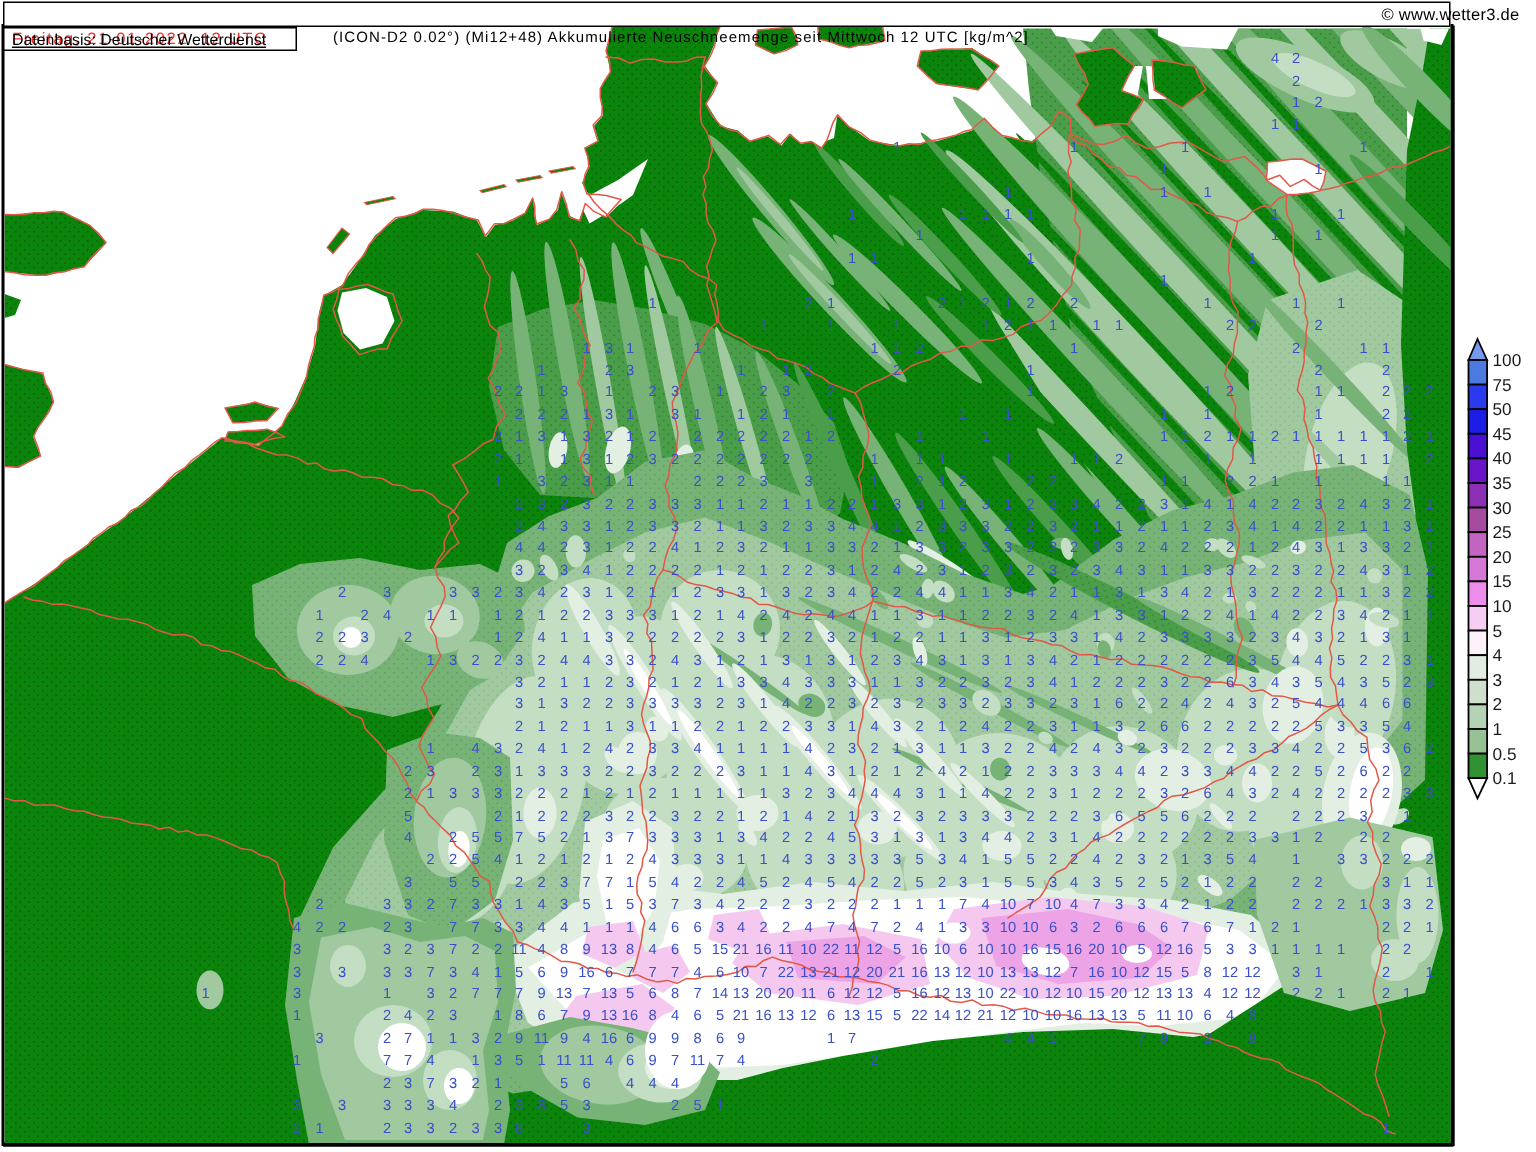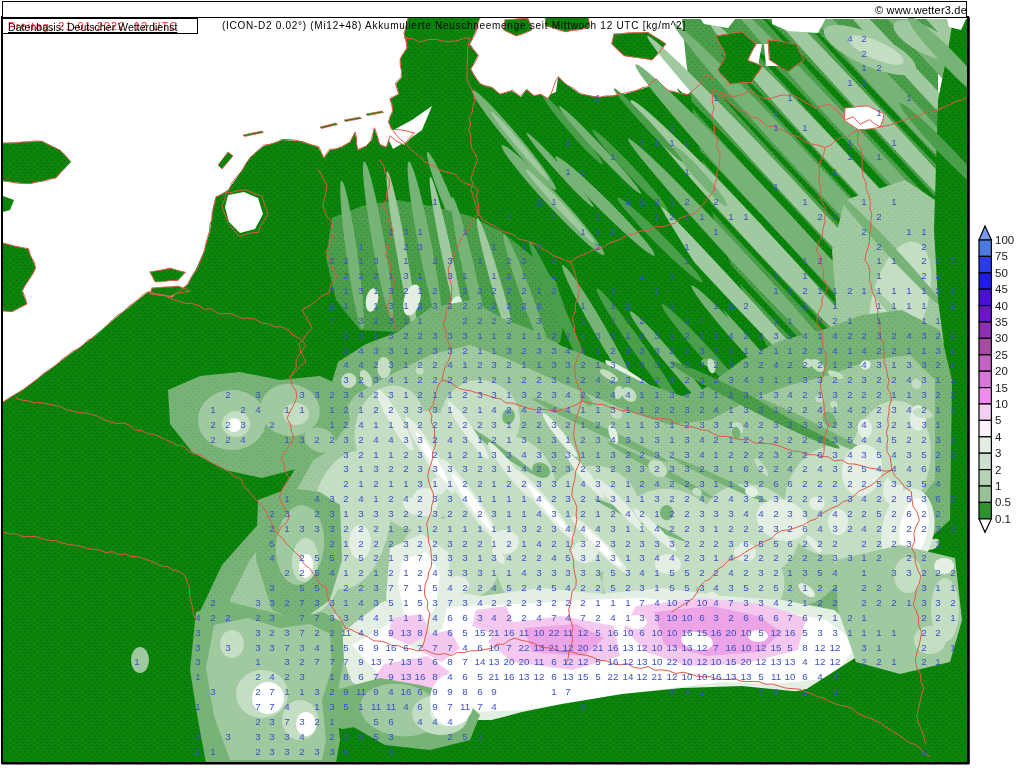--- a/index.html
+++ b/index.html
@@ -1739,14 +1739,14 @@
     <text x="995" y="473.6" font-family="'Liberation Sans',sans-serif" font-size="11.5px" fill="#1a1a1a">2</text>
     <text x="995" y="490.0" font-family="'Liberation Sans',sans-serif" font-size="11.5px" fill="#1a1a1a">1</text>
     <text x="995" y="506.4" font-family="'Liberation Sans',sans-serif" font-size="11.5px" fill="#1a1a1a">0.5</text>
     <text x="995" y="522.8" font-family="'Liberation Sans',sans-serif" font-size="11.5px" fill="#1a1a1a">0.1</text>
   </svg>
 
 <div style="position:absolute;left:2px;top:1px;width:965px;height:17px;border:1px solid #000;background:#fff;"></div>
 <div style="position:absolute;left:2px;top:18px;width:196px;height:16px;border:1px solid #000;background:#fff;"></div>
 <div style="position:absolute;left:8px;top:20px;font:11px 'Liberation Sans',sans-serif;color:#f03030;letter-spacing:1.1px;white-space:pre;">Freitag, 21-01-2022  12 UTC</div>
 <div style="position:absolute;left:222px;top:20px;font:10px 'Liberation Sans',sans-serif;color:#000;letter-spacing:0.72px;white-space:pre;">(ICON-D2 0.02°) (Mi12+48) Akkumulierte Neuschneemenge seit Mittwoch 12 UTC [kg/m^2]</div>
-<div style="position:absolute;left:875px;top:4px;font:11px 'Liberation Sans',sans-serif;color:#000;letter-spacing:0.2px;white-space:pre;">© www.wetter3.de</div>
+<div style="position:absolute;left:921px;top:4px;font:11px 'Liberation Sans',sans-serif;color:#000;letter-spacing:0.2px;white-space:pre;">© www.wetter3.de</div>
 <div style="position:absolute;left:8px;top:20.5px;font:10.6px 'Liberation Sans',sans-serif;color:#000;letter-spacing:0px;white-space:pre;text-decoration:underline;">Datenbasis: Deutscher Wetterdienst</div>
 
 </body></html>

